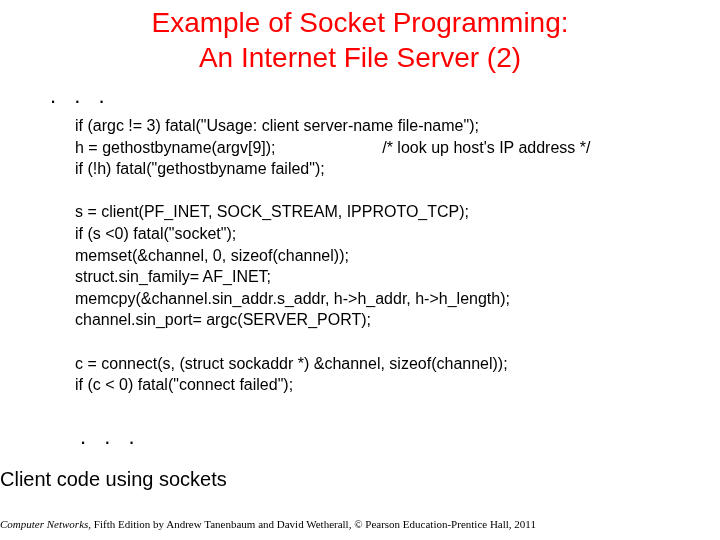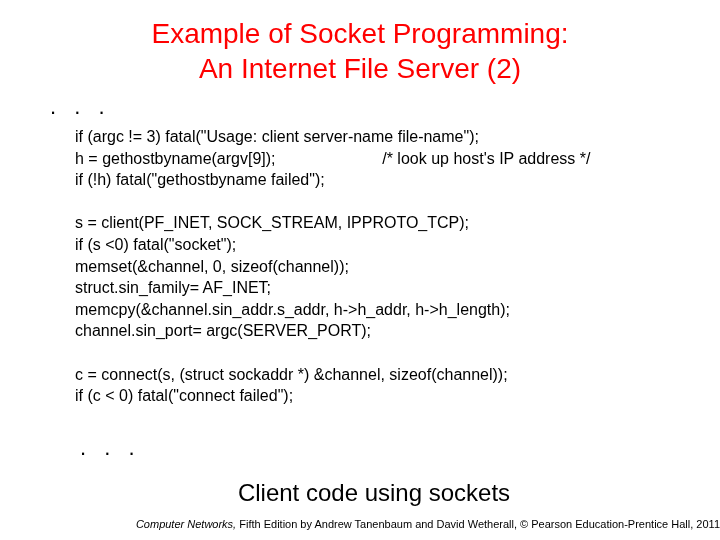--- a/index.html
+++ b/index.html
@@ -13,21 +13,21 @@
       background: #ffffff;
       font-family: Arial, Helvetica, sans-serif;
       position: relative;
       overflow: hidden;
     }
     .title {
       color: #ff0000;
       font-size: 28px;
       font-weight: normal;
       text-align: center;
-      padding-top: 16px;
+      padding-top: 5px;
       line-height: 1.25;
     }
     .ellipsis-top {
       font-size: 22px;
       margin-left: 50px;
       margin-top: 8px;
       letter-spacing: 6px;
     }
     .code-block {
       font-family: Arial, Helvetica, sans-serif;
@@ -38,35 +38,34 @@
       line-height: 1.35;
       white-space: pre;
     }
     .ellipsis-bottom {
       font-size: 22px;
       margin-left: 80px;
       margin-top: 28px;
       letter-spacing: 6px;
     }
     .caption {
-      font-size: 24px;
-      text-align: center;
+      font-size: 20px;
       margin-top: 18px;
       color: #000000;
-      margin-left: 28px;
     }
     .footer {
       position: absolute;
       bottom: 10px;
       left: 0;
-      right: 0;
+      right: 16px;
       font-size: 11px;
       font-style: italic;
-      text-align: right;
+      text-align: left;
       color: #000000;
+      font-family: Liberation Serif, serif;
     }
     .footer .book {
       font-style: italic;
     }
     .footer .rest {
       font-style: normal;
     }
   </style>
 </head>
 <body>

